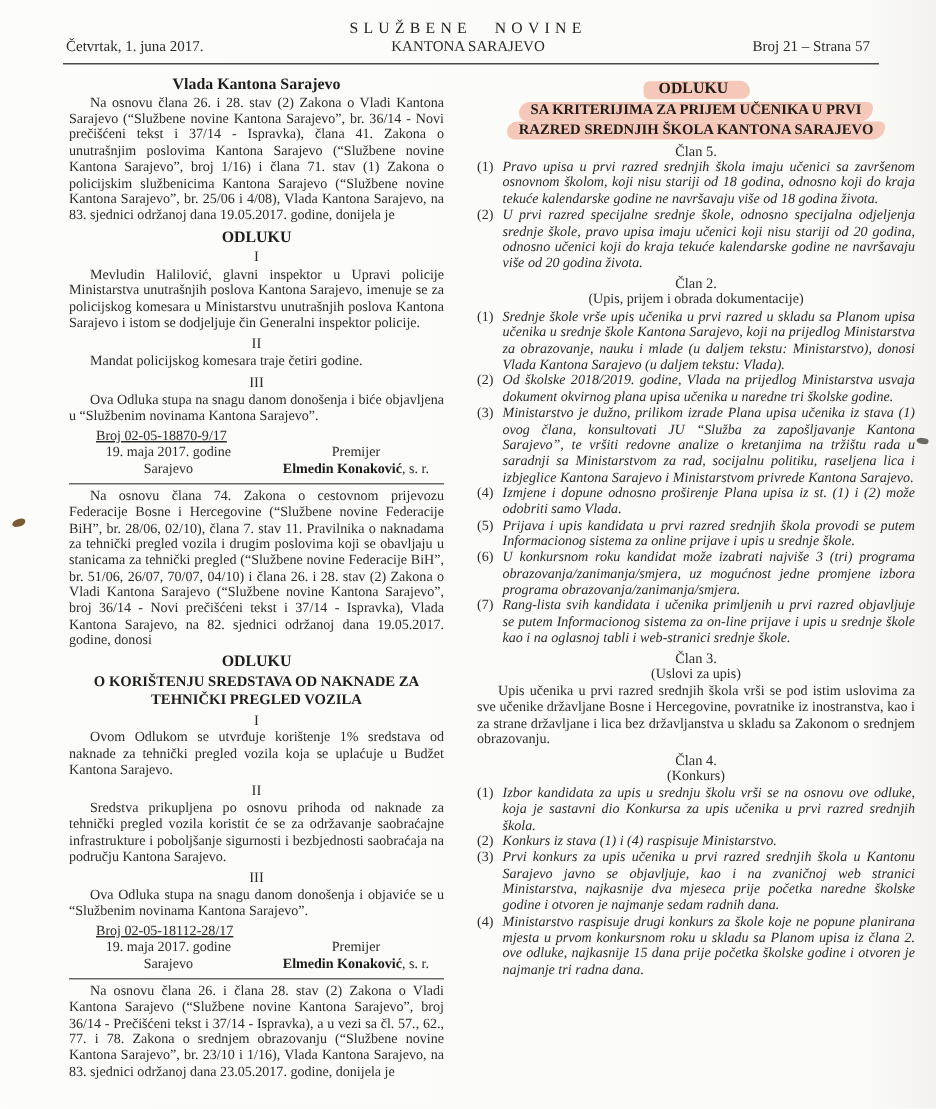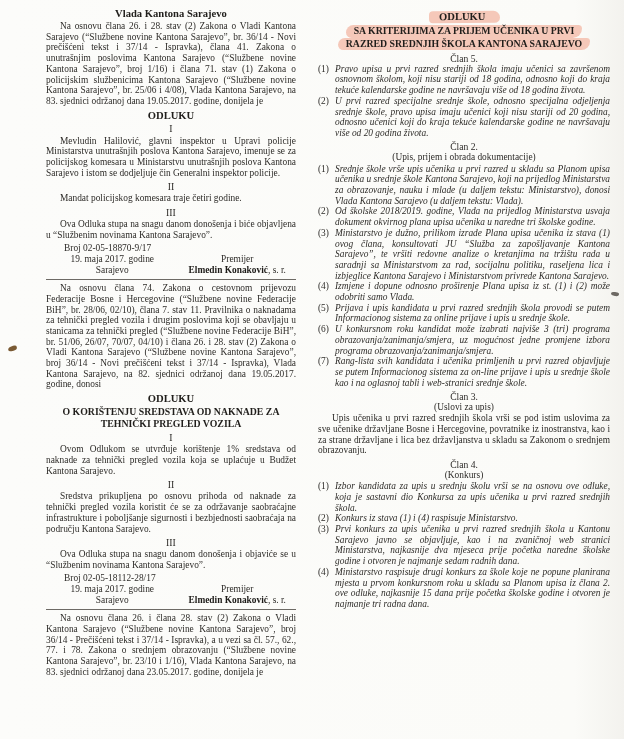--- a/index.html
+++ b/index.html
@@ -30,21 +30,21 @@
   .col-l { width:250px; flex:none; }
   .col-r { width:292px; flex:none; }
   p, .item { font-size:9.4px; line-height:10.7px; margin:0; text-align:justify; }
   p.ind { text-indent:14px; }
   .authority { text-align:center; font-weight:bold; font-size:10.6px; color:#201e1b; margin:0 0 2px 0; }
   .word { text-align:center; font-weight:bold; font-size:10.6px; color:#201e1b; margin:3px 0 2px 0; }
   .dtitle { text-align:center; font-weight:bold; font-size:9.8px; line-height:11.6px; color:#201e1b; margin:0 6px 1px 6px; }
   .numeral { text-align:center; font-size:9.8px; margin:2.5px 0 1.5px 0; }
   
   .sig { margin:2px 0 2px 0; font-size:9.4px; line-height:11.2px; }
-  .sig .num { padding-left:18px; text-align:left; }
+  .sig .num { padding-left:18px; text-align:left;text-decoration:underline; }
   .sig .row { display:flex; }
   .sig .l { width:53%; text-align:center; }
   .sig .r { width:47%; text-align:center; }
   .sig .name { font-weight:bold; color:#1d1b18; }
   .rule { border:0; border-top:1px solid #6d6a65; margin:3px 0 3px 0; }
   
   .hl {
     background:#f5c8b9; border-radius:6px 10px 8px 6px;
     display:inline-block; padding:0 14px 1px 10px; transform:rotate(-0.3deg);
   }
@@ -59,20 +59,29 @@
   .speck1 { position:absolute; left:8px; top:346px; width:9px; height:5px;
     background:#7a5a33; border-radius:60% 40% 55% 45%; transform:rotate(-14deg); }
   .speck2 { position:absolute; left:611px; top:292px; width:8px; height:4px;
     background:#55504a; border-radius:50% 40% 45% 55%; opacity:.85; transform:rotate(8deg); }
 </style>
 </head>
 <body>
 
 <div class="page">
 
+  <div class="hdr">
+    <div class="hdr-title">SLUŽBENE NOVINE</div>
+    <div class="hdr-row">
+      <span class="hdr-date">Četvrtak, 1. juna 2017.</span>
+      <span class="hdr-sub">KANTONA SARAJEVO</span>
+      <span class="hdr-issue">Broj 21 – Strana 57</span>
+    </div>
+    <hr class="hdr-rule">
+  </div>
 
   <div class="cols">
 
     <div class="col-l">
       <div class="authority">Vlada Kantona Sarajevo</div>
 
       <p class="ind">Na osnovu člana 26. i 28. stav (2) Zakona o Vladi Kantona Sarajevo (“Službene novine Kantona Sarajevo”, br. 36/14 - Novi prečišćeni tekst i 37/14 - Ispravka), člana 41. Zakona o unutrašnjim poslovima Kantona Sarajevo (“Službene novine Kantona Sarajevo”, broj 1/16) i člana 71. stav (1) Zakona o policijskim službenicima Kantona Sarajevo (“Službene novine Kantona Sarajevo”, br. 25/06 i 4/08), Vlada Kantona Sarajevo, na 83. sjednici održanoj dana 19.05.2017. godine, donijela je</p>
       <div class="word">ODLUKU</div>
 
       <div class="numeral">I</div>

